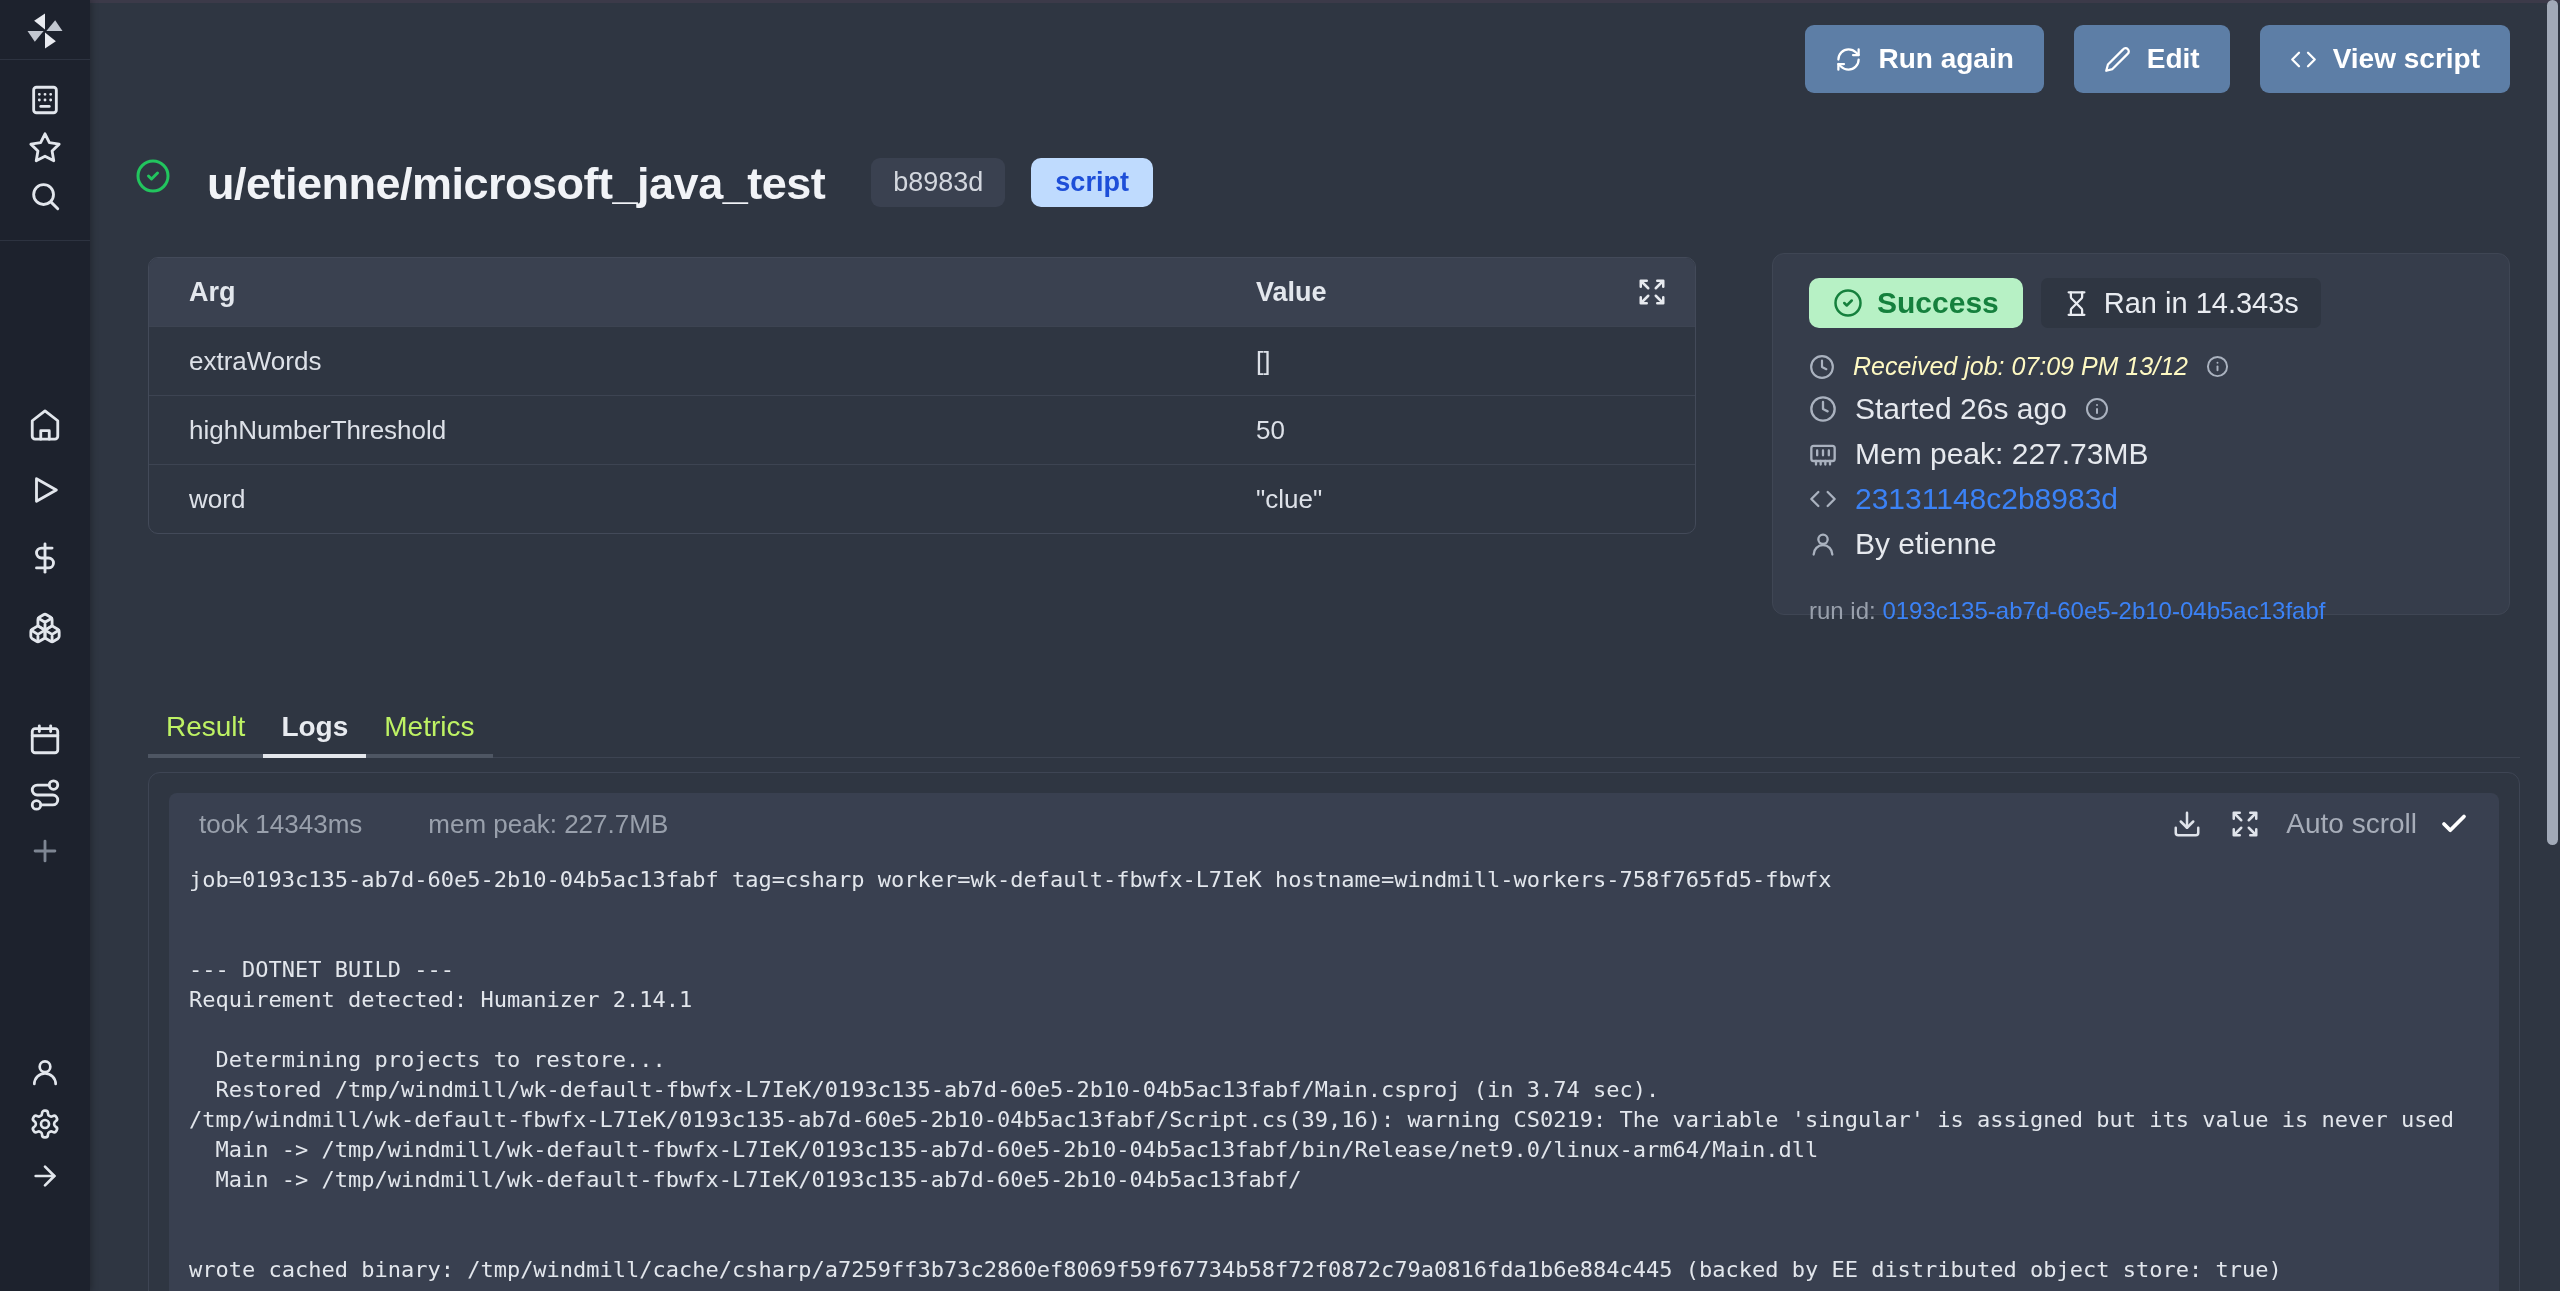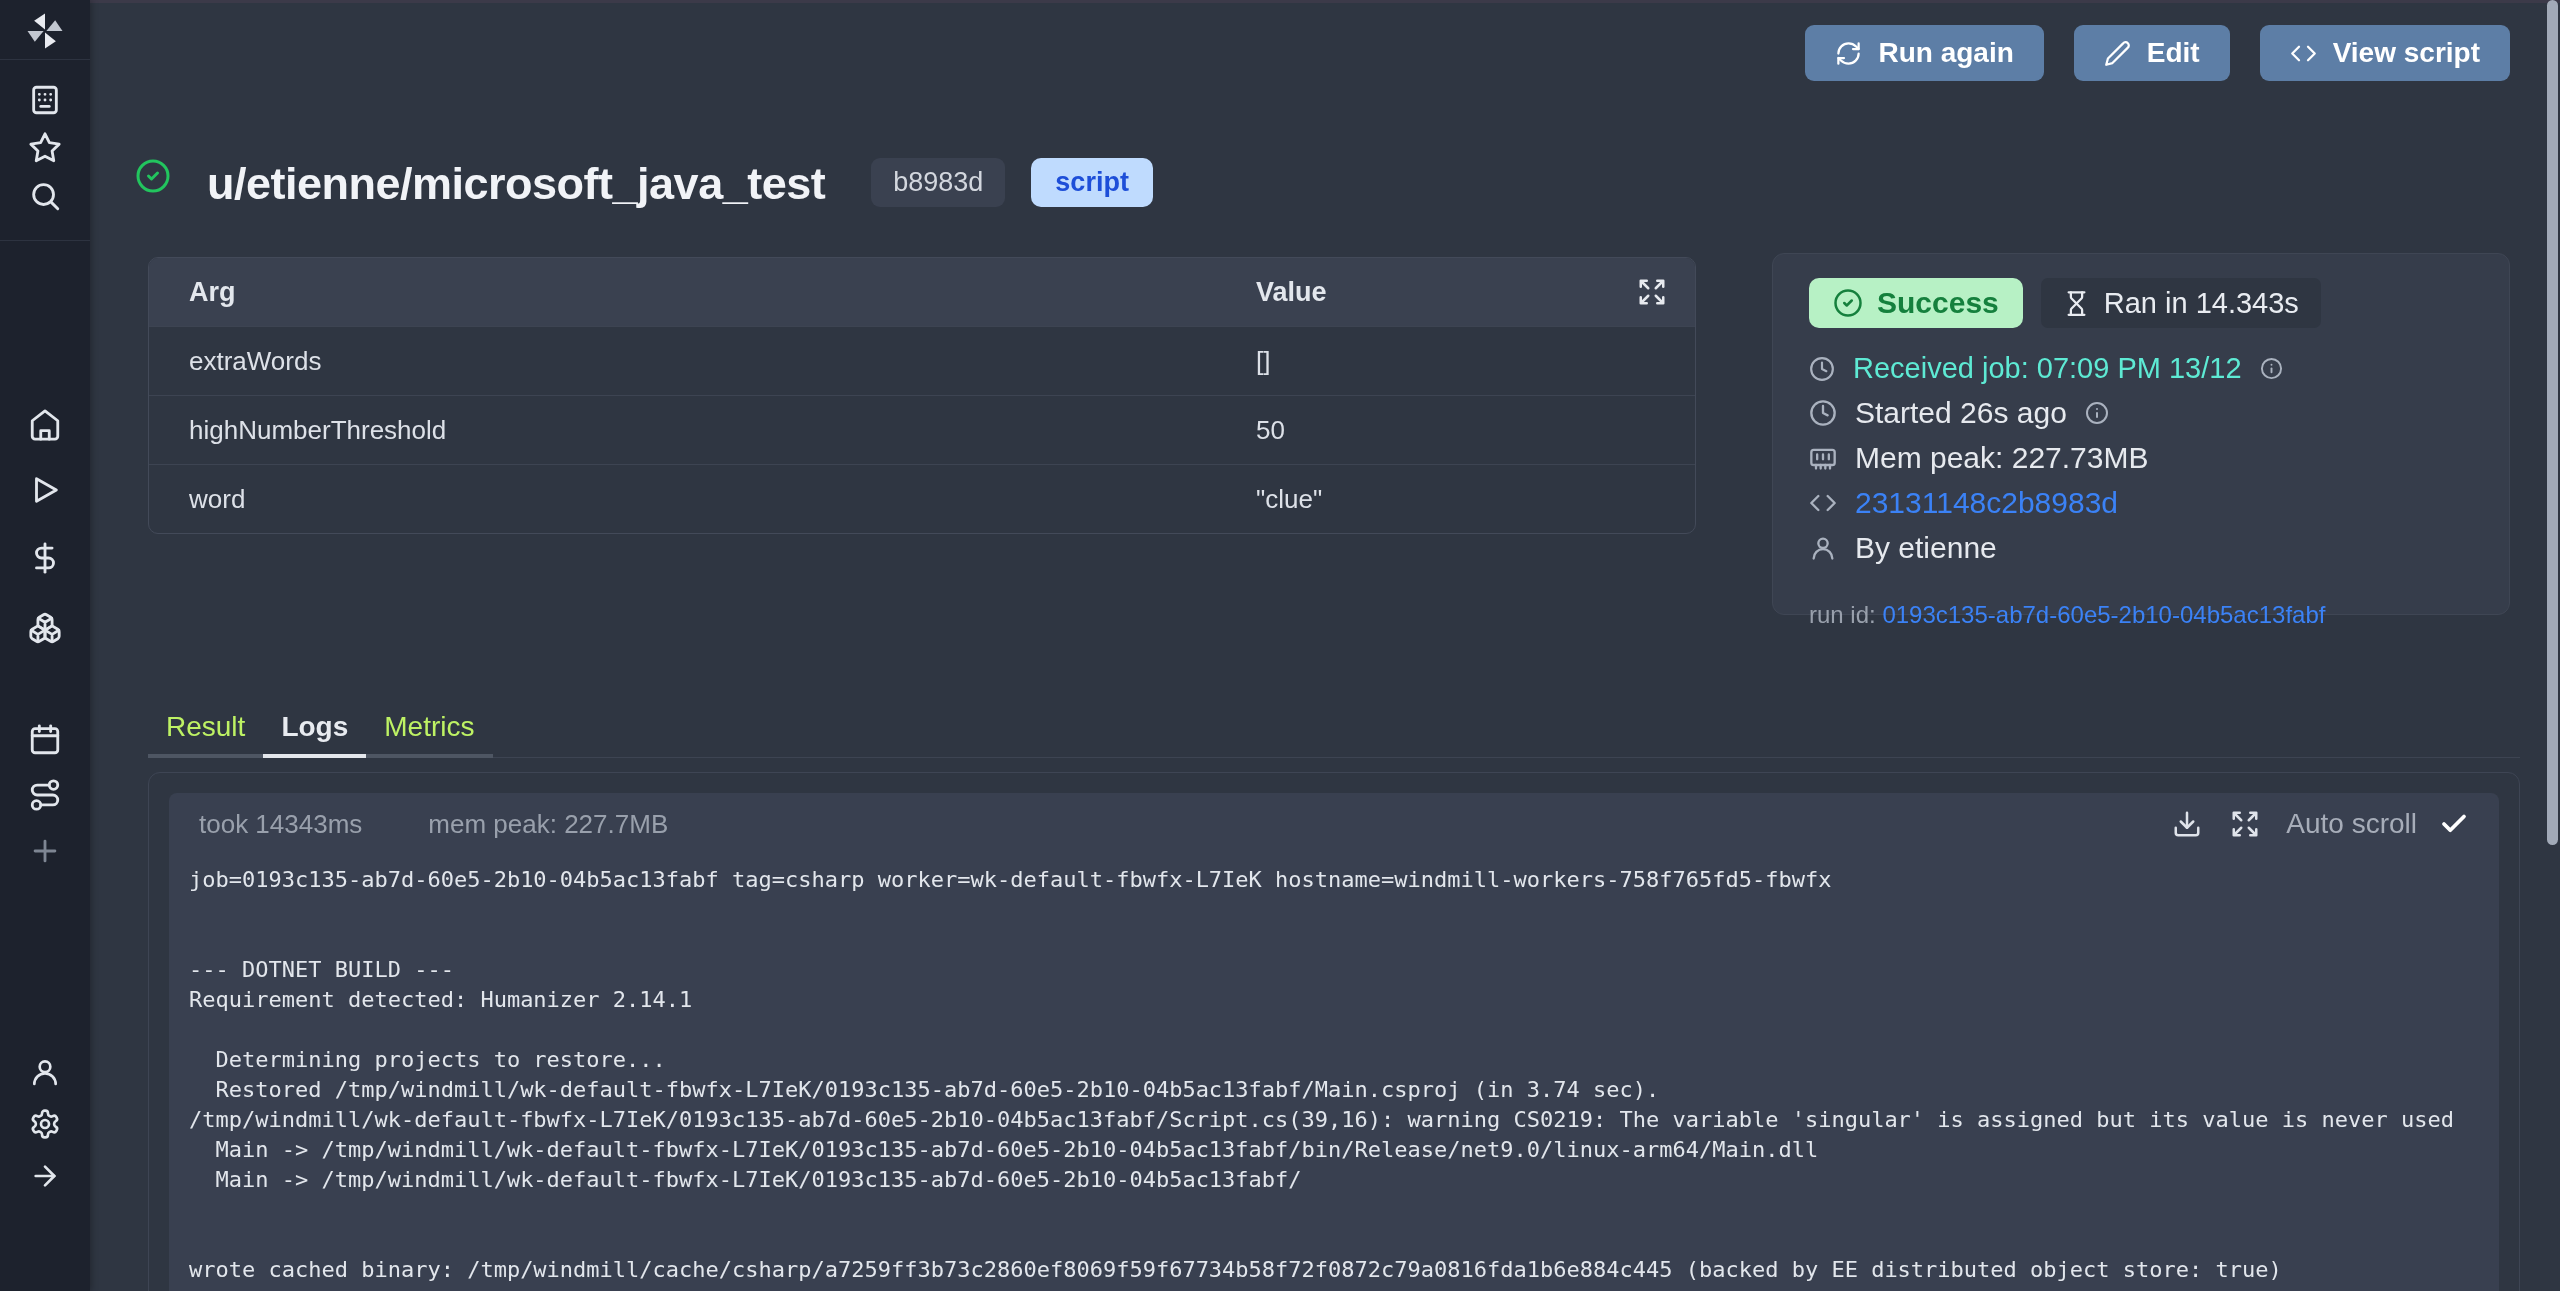--- a/index.html
+++ b/index.html
@@ -22,21 +22,21 @@
     box-shadow: 2px 0 6px rgba(0,0,0,.25);
   }
   .sb-icon { position: absolute; left: 50%; transform: translateX(-50%); color: #e2e6ec; cursor: pointer; }
   .sb-icon.dim { color: #7e8693; }
   .sb-divider { position: absolute; left: 0; width: 90px; height: 1px; background: #2d3340; }
 
   
   .topbar { position: absolute; top: 25px; right: 50px; display: flex; gap: 30px; z-index: 3; }
   .btn {
     display: flex; align-items: center; gap: 16px;
-    height: 56px; padding: 0 30px;
+    height: 68px; padding: 0 30px;
     background: #5d7ea6; color: #fff;
     border: none; border-radius: 9px;
     font-family: "Liberation Sans", sans-serif;
     font-size: 28px; font-weight: 700; cursor: pointer;
   }
   .btn svg { color: #fff; }
 
   
   .title-row { position: absolute; left: 135px; top: 158px; display: flex; align-items: flex-start; }
   .title-check { color: #22c55e; margin-right: 36px; }
@@ -82,21 +82,21 @@
     font-size: 30px; font-weight: 700;
     padding: 8px 24px; border-radius: 10px;
   }
   .chip-duration {
     display: flex; align-items: center; gap: 14px;
     background: #2f3642; color: #e9ecf1;
     font-size: 29px; padding: 8px 22px; border-radius: 7px;
   }
   .info-line { display: flex; align-items: center; gap: 18px; margin-bottom: 11px; }
   .info-line .ic { color: #aab2bf; flex: 0 0 auto; }
-  .t-small { font-size: 29px; color: #5eead4; }
+  .t-small { font-size: 25px; color: #fef9c3; font-style: italic; }
   .t-big { font-size: 30px; color: #e6e9ee; }
   .t-link { color: #3b82f6; cursor: pointer; }
   .runid-line { margin-top: 36px; font-size: 24px; color: #99a0ac; }
   .runid-line .t-link { font-size: 24px; }
 
   
   .tabs {
     position: absolute; left: 148px; top: 700px; width: 2372px;
     display: flex; border-bottom: 1px solid #3d4452; height: 58px;
   }

